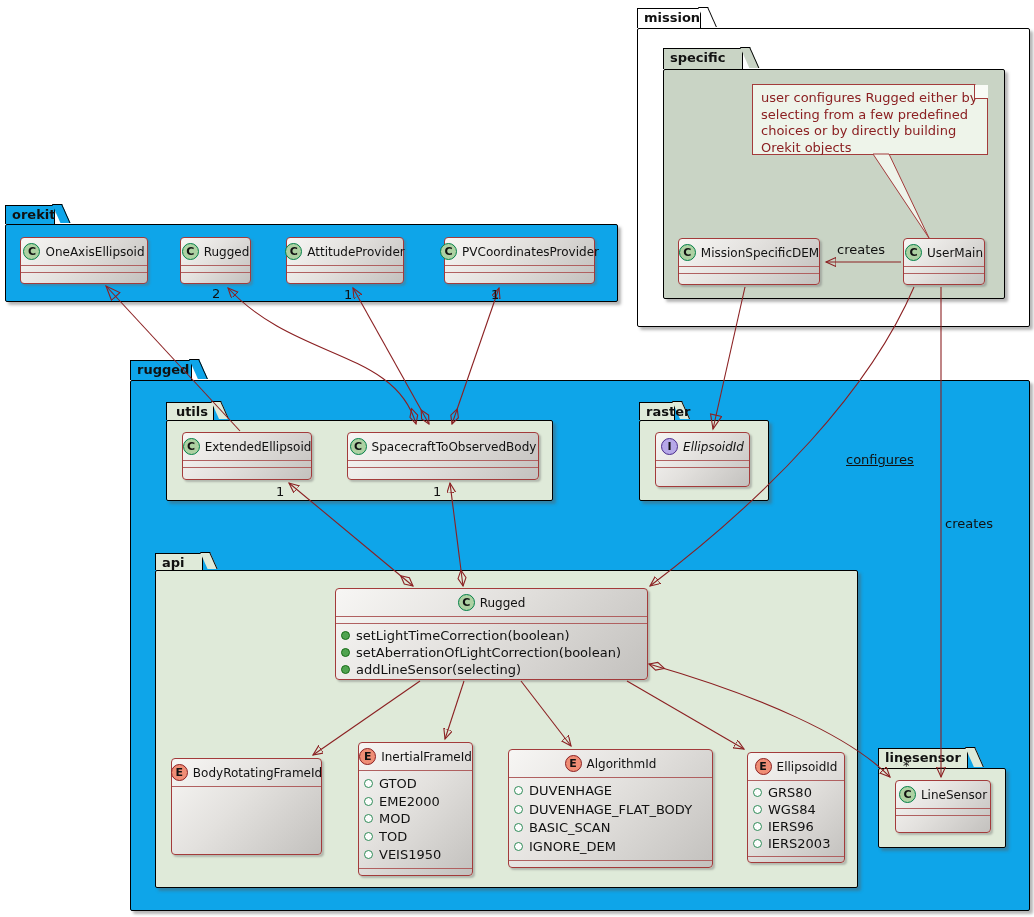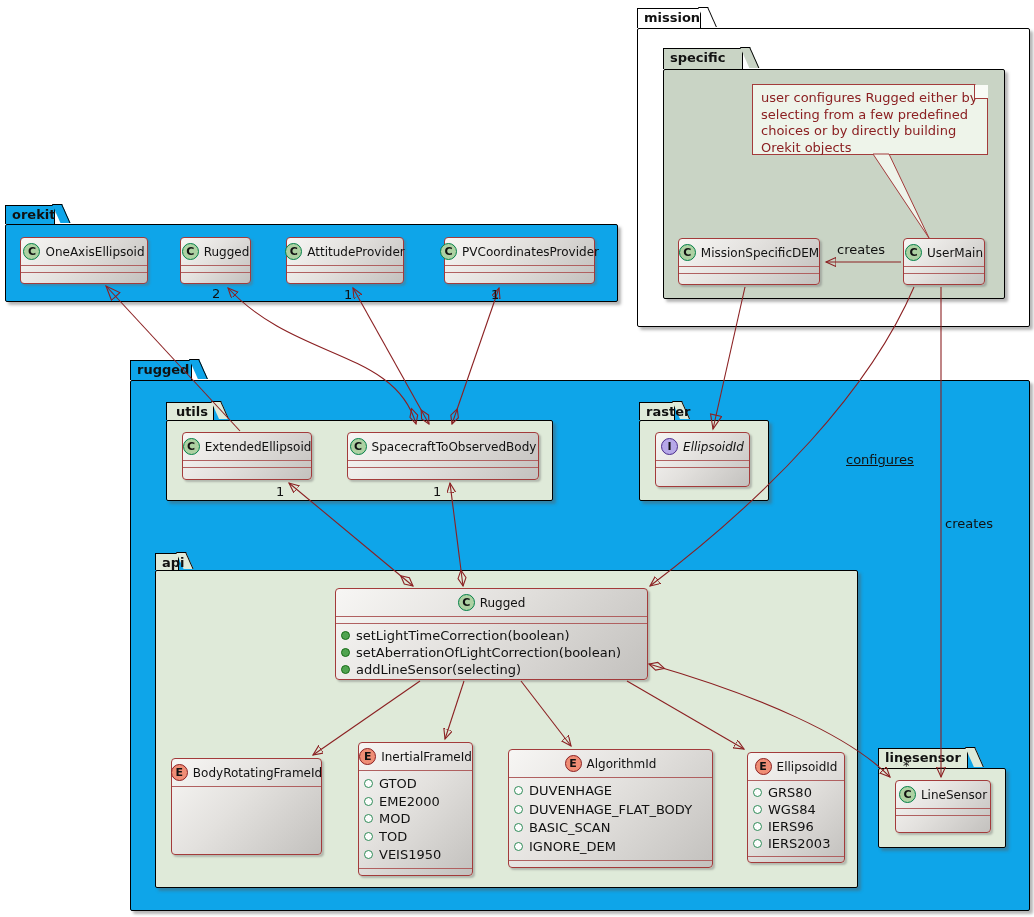--- a/index.html
+++ b/index.html
@@ -90,21 +90,21 @@
   <div class="pkg-tab fill-green" style="left:166px;top:402px;width:48px;height:18px;text-align:right;">
       <span>utils</span>
     </div>
 
   <div class="pkg-body fill-green" style="left:639px;top:420px;width:128px;height:79px;"></div>
   <div class="pkg-tab fill-green" style="left:639px;top:402px;width:36px;height:18px;">
       <span>raster</span>
     </div>
 
   <div class="pkg-body fill-green" style="left:155px;top:570px;width:701px;height:316px;"></div>
-  <div class="pkg-tab fill-green" style="left:155px;top:553px;width:24px;height:17px;">
+  <div class="pkg-tab fill-green" style="left:155px;top:553px;width:48px;height:17px;">
       <span>api</span>
     </div>
 
   <div class="pkg-body fill-green" style="left:878px;top:768px;width:126px;height:78px;"></div>
   <div class="pkg-tab fill-green" style="left:878px;top:748px;width:90px;height:20px;">
       <span>linesensor</span>
     </div>
 
   <div class="note">user configures Rugged either by
 selecting from a few predefined

